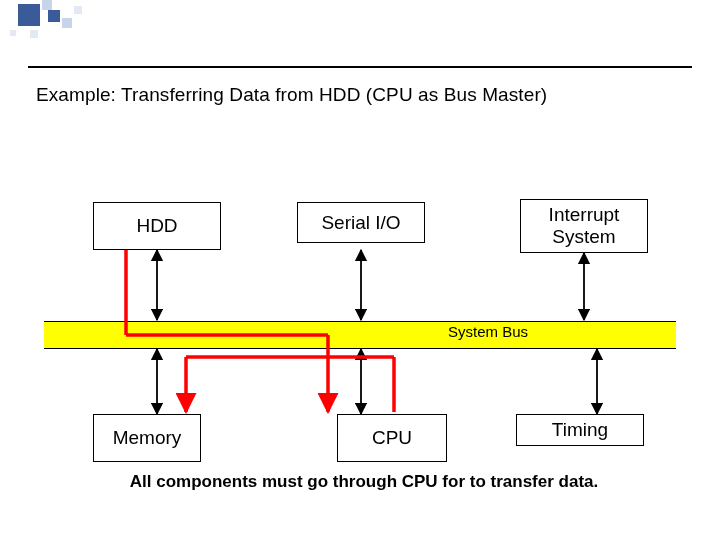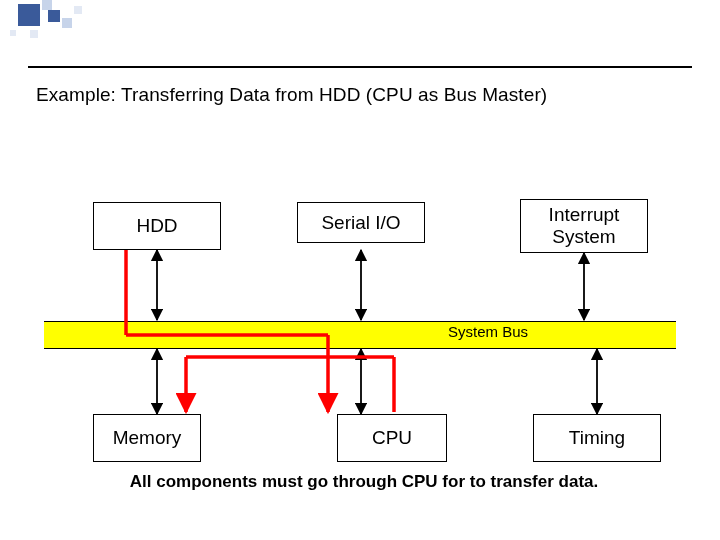--- a/index.html
+++ b/index.html
@@ -131,21 +131,21 @@
 
   <div class="bus"></div>
   <div class="bus-label">System Bus</div>
 
   <div class="node" style="left:93px;  top:414px; width:108px; height:48px;">
     <span>Memory</span>
   </div>
   <div class="node" style="left:317px; top:414px; width:110px; height:48px;margin-left:20px;">
     <span>CPU</span>
   </div>
-  <div class="node" style="left:533px; top:414px; width:128px; height:48px;">
+  <div class="node" style="left:516px; top:414px; width:128px; height:32px;">
     <span>Timing</span>
   </div>
 
   <div class="caption">All components must go through CPU for to transfer data.</div>
 
   <svg class="connectors" viewBox="0 0 720 540">
     <defs>
       <marker id="ah-black" viewBox="0 0 10 10" refX="9" refY="5" markerWidth="7" markerHeight="7" orient="auto-start-reverse">
         <path d="M 0 0 L 10 5 L 0 10 z" fill="#000"></path>
       </marker>

